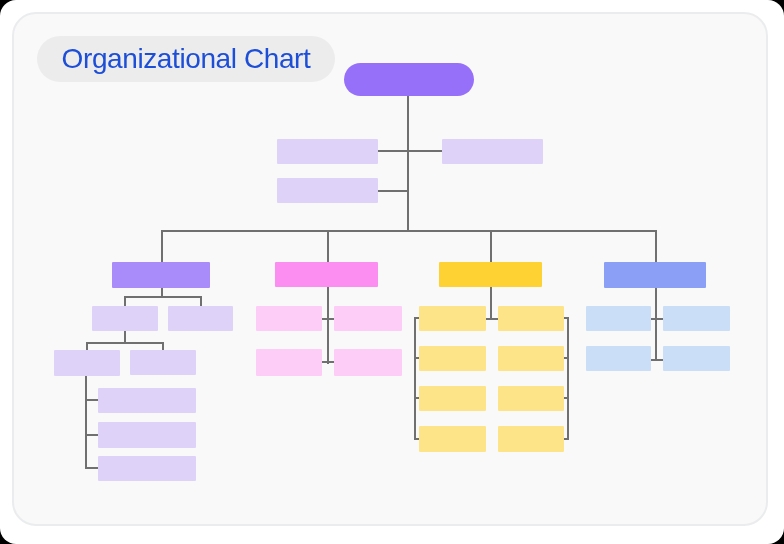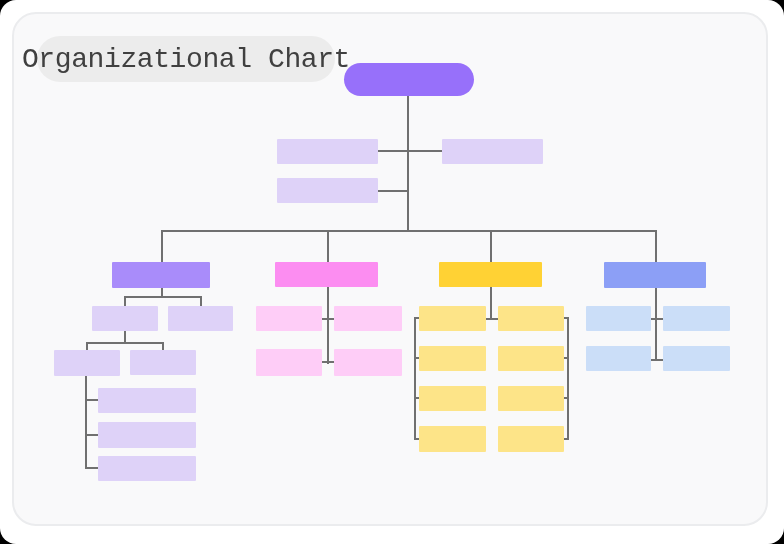--- a/index.html
+++ b/index.html
@@ -25,21 +25,21 @@
   .canvas{position:absolute;left:0;top:0;width:784px;height:544px;}
   .line{position:absolute;background:#707070;}
   .node{position:absolute;border-radius:1px;}
 </style>
 </head>
 <body>
 
 <div class="screen" style="background: rgb(255, 255, 255);">
   <div class="card" style="background: rgb(249, 249, 250); border-color: rgb(235, 236, 238);"></div>
   <div class="title-pill" style="background: rgb(236, 236, 236);">
-    <span style="color: #404040; font-family: Liberation Mono, monospace;">Organizational Chart</span>
+    <span style="color: #1d4ed8;">Organizational Chart</span>
   </div>
   <div class="canvas">
       <div class="line" style="left: 407px; top: 96px; width: 2px; height: 136px; background: rgb(112, 112, 112);"></div>
       <div class="line" style="left: 378px; top: 150px; width: 30px; height: 2px; background: rgb(112, 112, 112);"></div>
       <div class="line" style="left: 378px; top: 190px; width: 30px; height: 2px; background: rgb(112, 112, 112);"></div>
       <div class="line" style="left: 408px; top: 150px; width: 34px; height: 2px; background: rgb(112, 112, 112);"></div>
       <div class="line" style="left: 161px; top: 230px; width: 496px; height: 2px; background: rgb(112, 112, 112);"></div>
       <div class="line" style="left: 161px; top: 230px; width: 2px; height: 32px; background: rgb(112, 112, 112);"></div>
       <div class="line" style="left: 327px; top: 230px; width: 2px; height: 32px; background: rgb(112, 112, 112);"></div>
       <div class="line" style="left: 490px; top: 230px; width: 2px; height: 32px; background: rgb(112, 112, 112);"></div>

